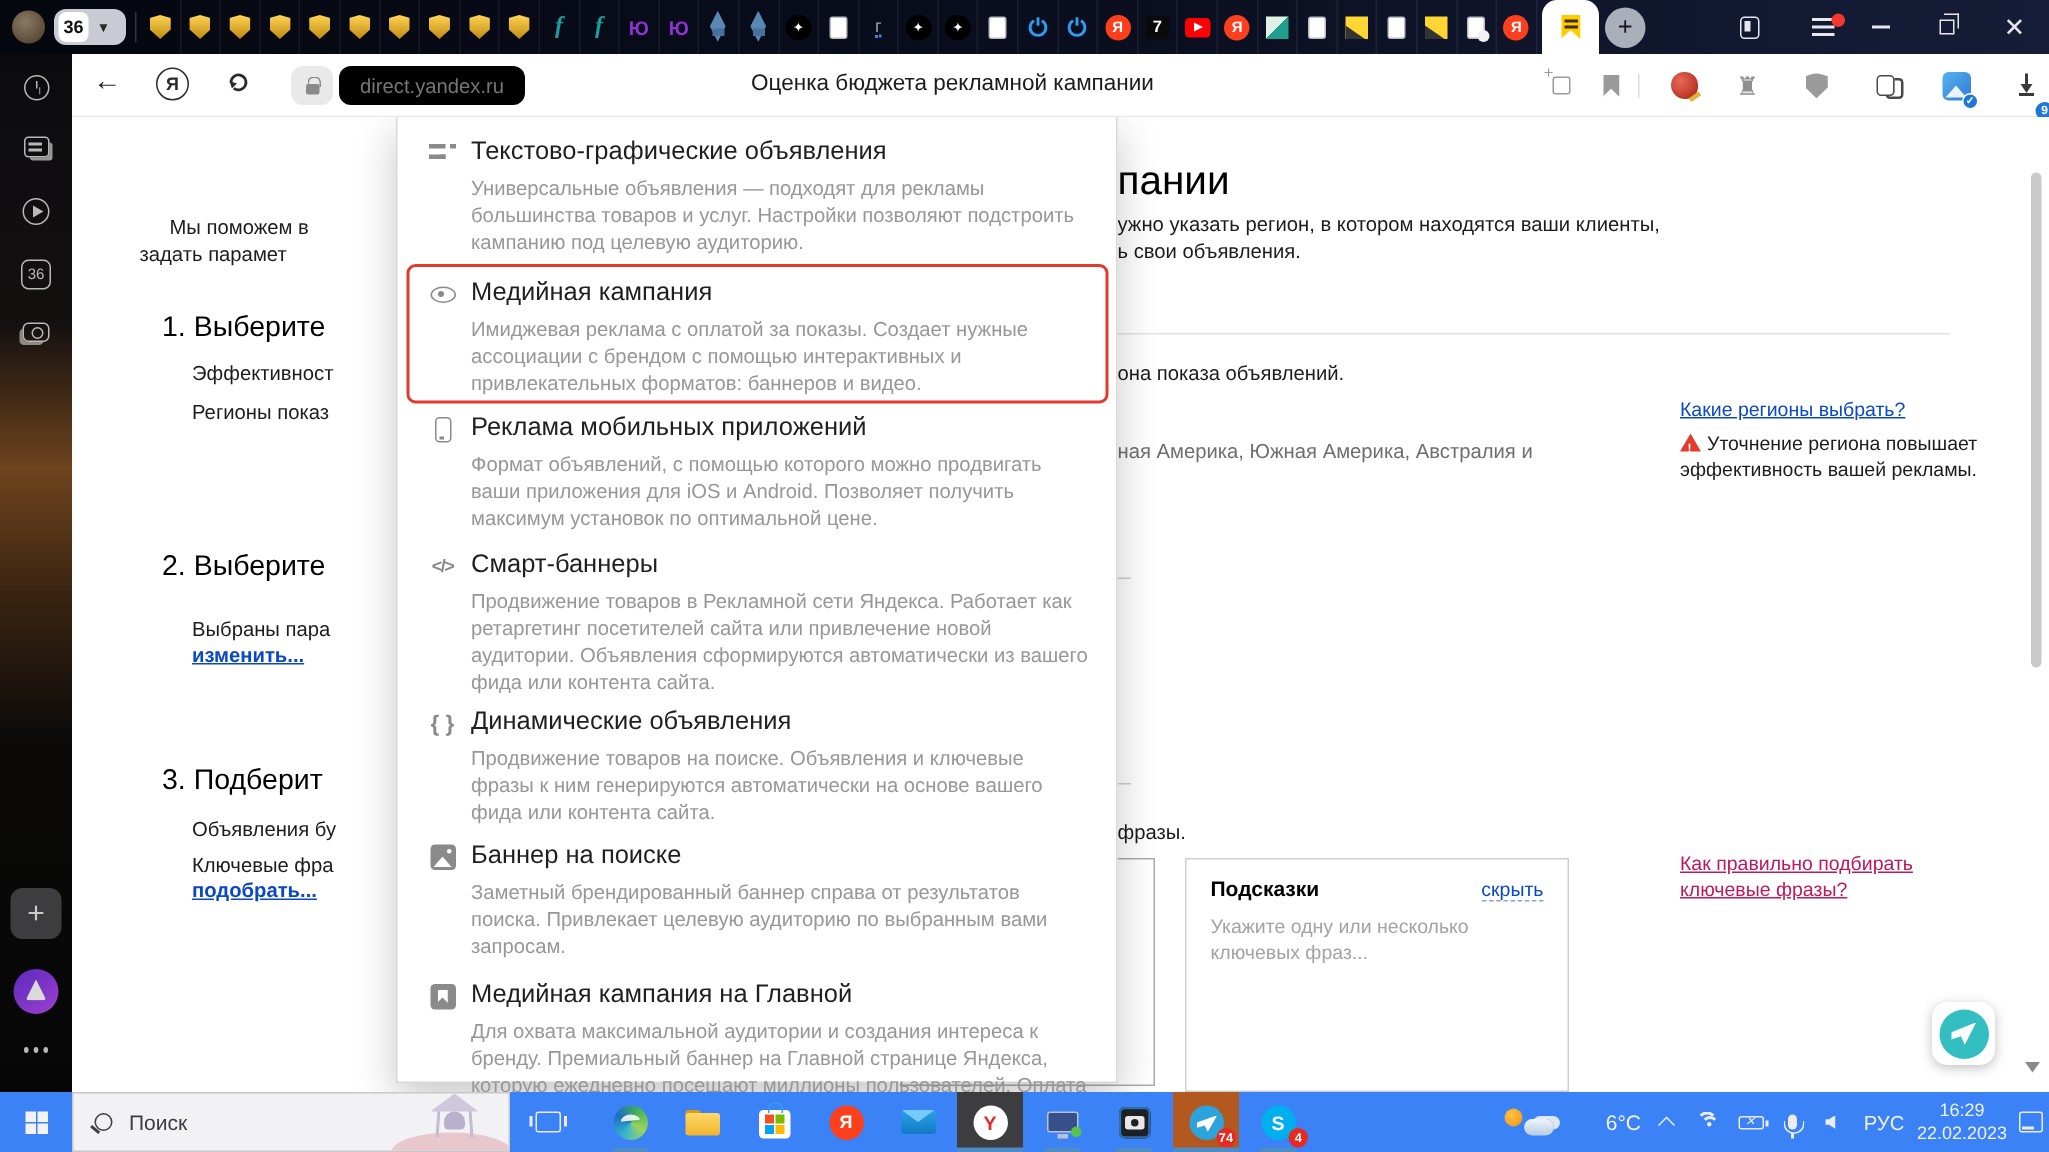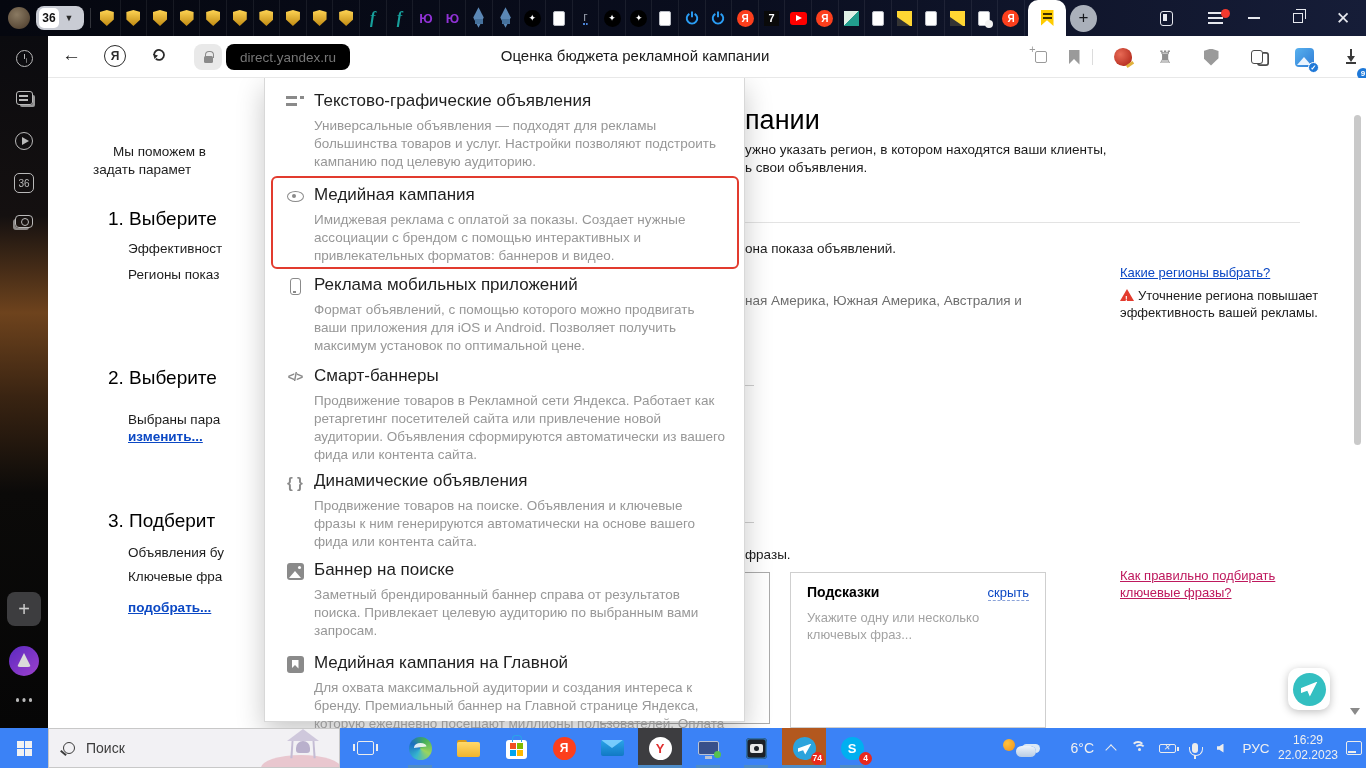--- a/index.html
+++ b/index.html
@@ -538,21 +538,21 @@
     <a class="frag plain-link" style="left:1072px; top:186px; font-size:13px;">Какие регионы выбрать?</a>
     <div class="warn-box"><span class="warn-tri"></span><span>Уточнение региона повышает эффективность вашей рекламы.</span></div>
 
     <div class="heading" style="left:60px; top:289px;">2. Выберите</div>
     <div class="frag" style="left:80px; top:333px;">Выбраны пара</div>
     <a class="frag blue-link" style="left:80px; top:350px;">изменить...</a>
 
     <div class="heading" style="left:60px; top:432px;">3. Подберит</div>
     <div class="frag" style="left:80px; top:466px;">Объявления бу</div>
     <div class="frag" style="left:80px; top:490px;">Ключевые фра</div>
-    <a class="frag blue-link" style="left:80px; top:507px;margin-top:14px;">подобрать...</a>
+    <a class="frag blue-link" style="left:80px; top:507px;">подобрать...</a>
     <div class="frag" style="left:697px; top:468px;">фразы.</div>
 
     <div class="textarea-sliver"></div>
 
     <div class="hints">
       <div class="hints-title">Подсказки</div>
       <div class="hints-hide">скрыть</div>
       <div class="hints-ph">Укажите одну или несколько ключевых фраз...</div>
     </div>
 

